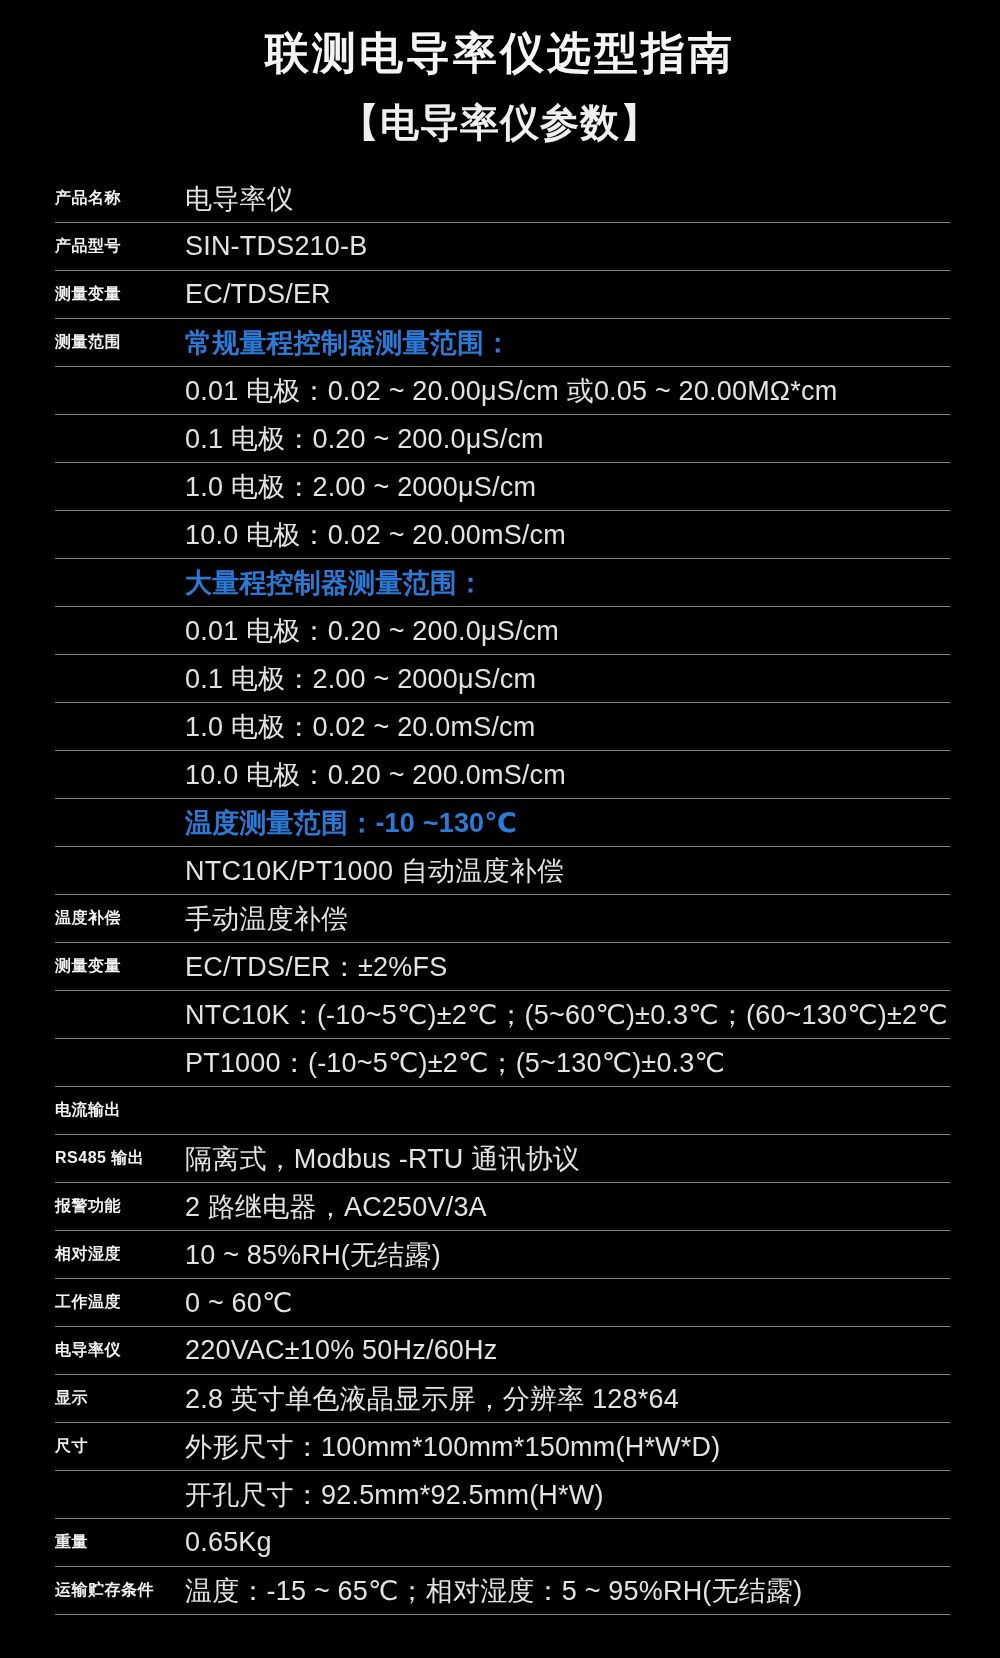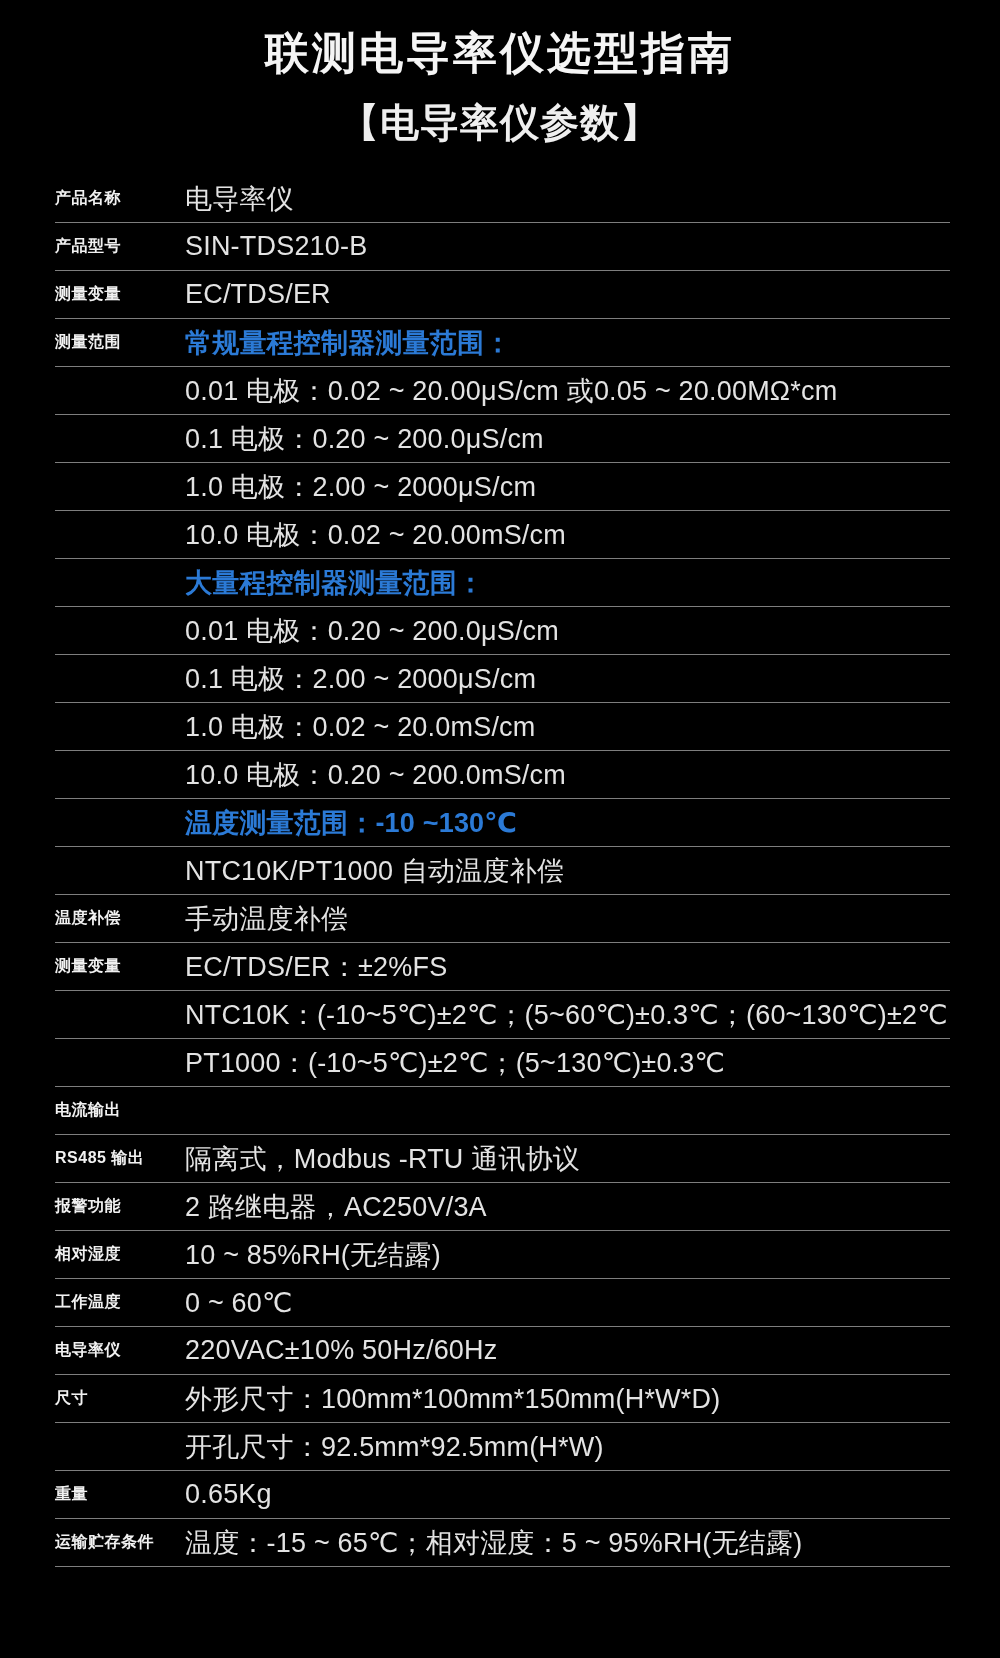--- a/index.html
+++ b/index.html
@@ -172,20 +172,24 @@
       </div>
       <div class="spec-row">
         <div class="spec-label">工作温度</div>
         <div class="spec-value">0 ~ 60℃</div>
       </div>
       <div class="spec-row">
         <div class="spec-label">电导率仪</div>
         <div class="spec-value">220VAC±10% 50Hz/60Hz</div>
       </div>
       <div class="spec-row">
+        <div class="spec-label">显示</div>
+        <div class="spec-value">2.8 英寸单色液晶显示屏，分辨率 128*64</div>
+      </div>
+      <div class="spec-row">
         <div class="spec-label">尺寸</div>
         <div class="spec-value">外形尺寸：100mm*100mm*150mm(H*W*D)</div>
       </div>
       <div class="spec-row">
         <div class="spec-label"></div>
         <div class="spec-value">开孔尺寸：92.5mm*92.5mm(H*W)</div>
       </div>
       <div class="spec-row">
         <div class="spec-label">重量</div>
         <div class="spec-value">0.65Kg</div>

